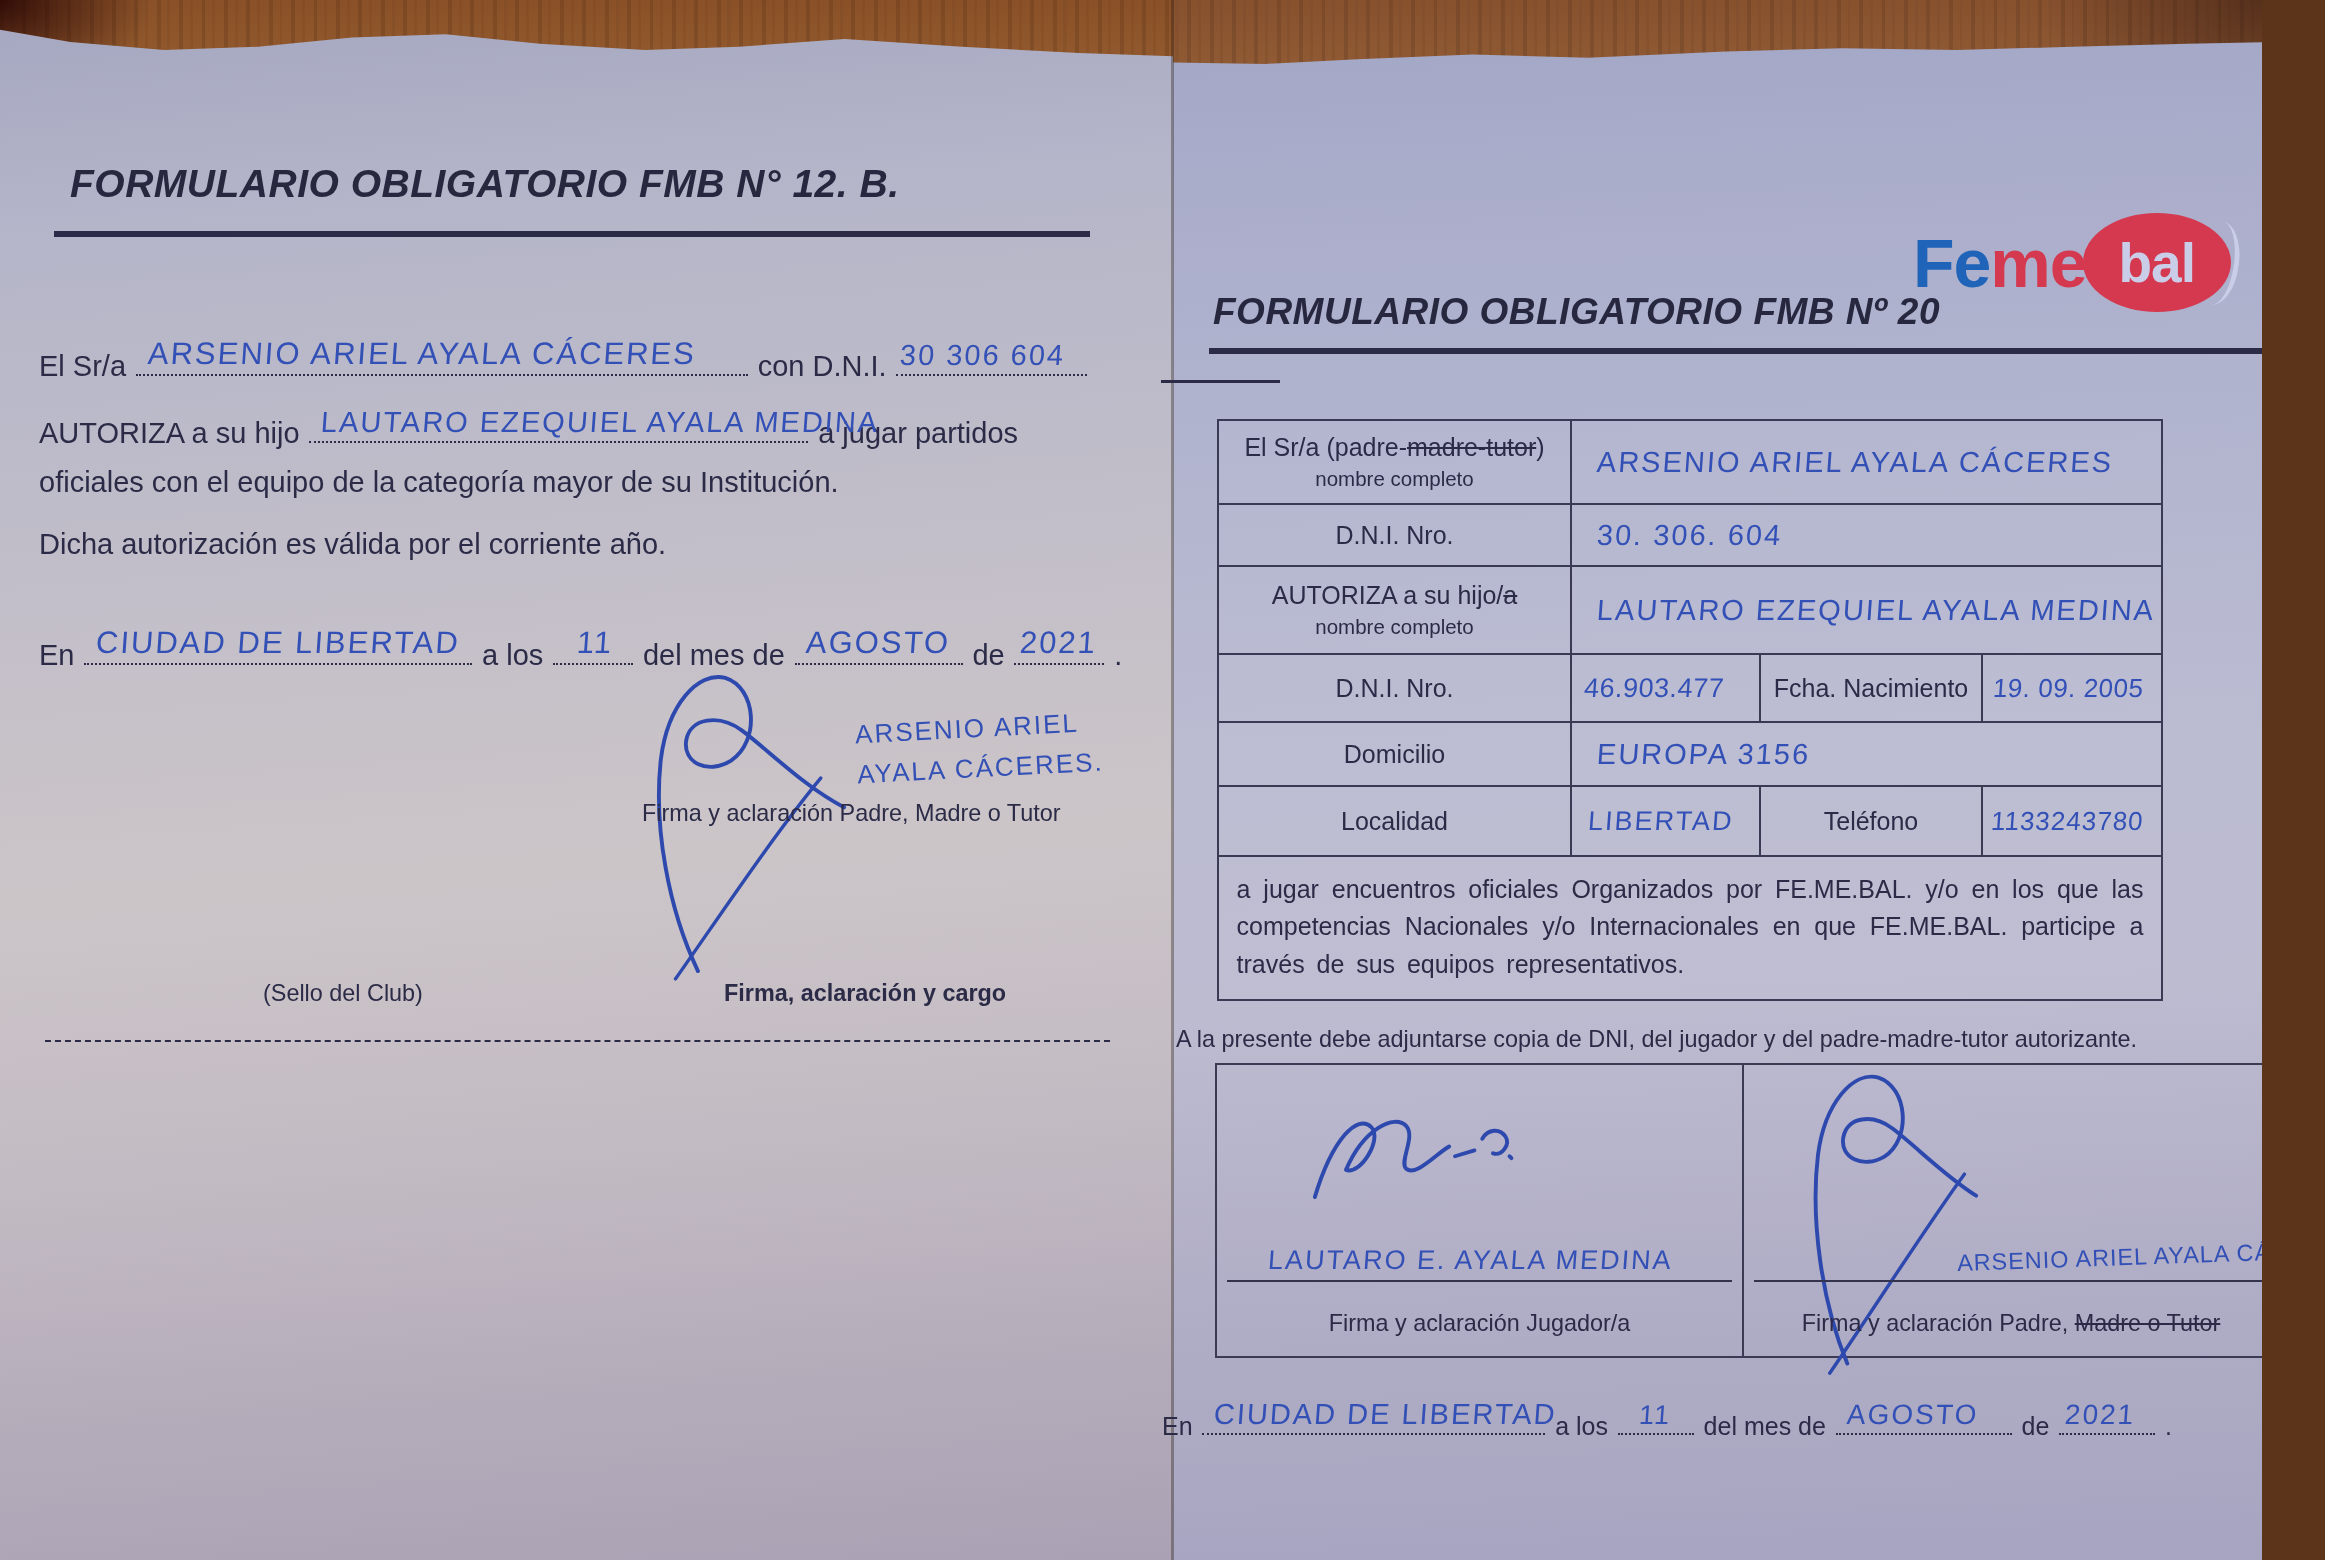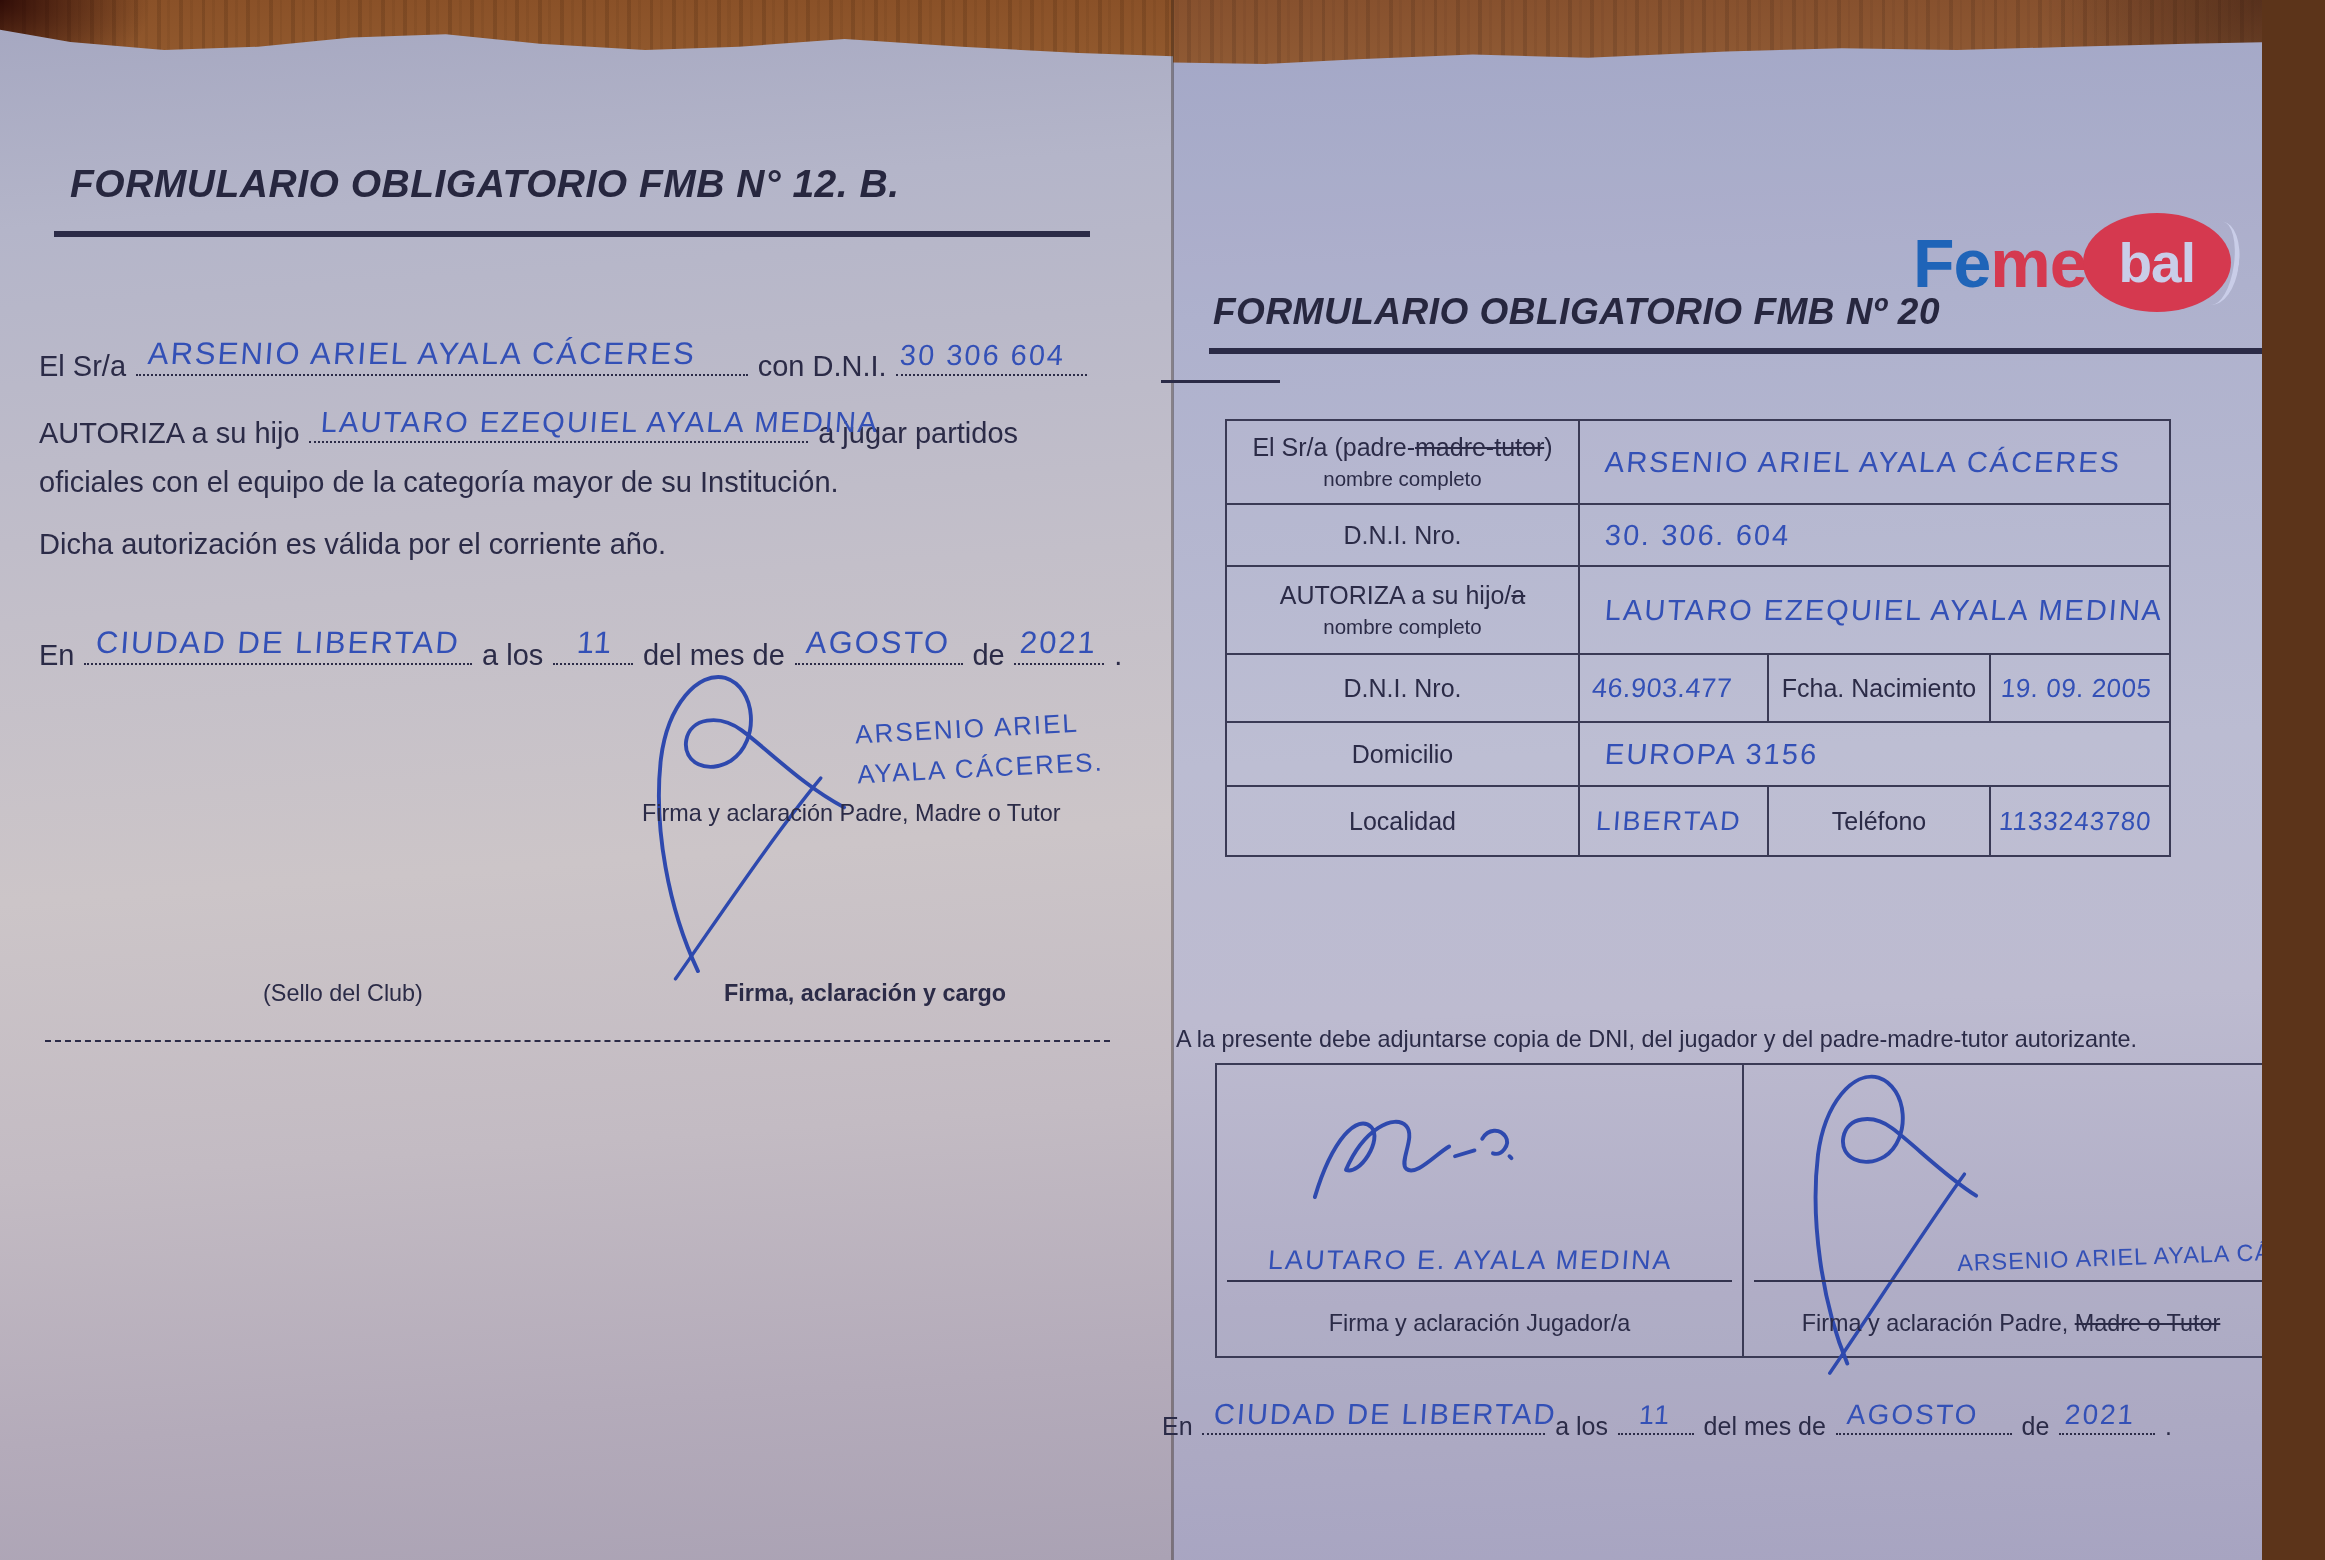--- a/index.html
+++ b/index.html
@@ -22,21 +22,21 @@
   .t-title{position:absolute;font-size:39px;font-weight:bold;font-style:italic;color:#27273f;letter-spacing:0.5px;white-space:nowrap;}
   .rule{position:absolute;background:#2b2b47;}
   .t-sub{position:absolute;font-size:27px;font-weight:bold;color:#2b2b47;text-decoration:underline;text-decoration-thickness:2.9px;text-underline-offset:5.9px;white-space:nowrap;}
   .bodytext{position:absolute;font-size:29px;color:#2b2b47;white-space:nowrap;}
   .fline{position:absolute;display:flex;align-items:baseline;gap:9.8px;font-size:29px;color:#2b2b47;white-space:nowrap;}
   .fill{display:inline-block;position:relative;height:37px;border-bottom:2.9px dotted #2b2b47;vertical-align:baseline;}
   .hw{font-family:"Liberation Sans",sans-serif;color:#3350b6;letter-spacing:2px;transform:skewX(-4deg);white-space:nowrap;}
   .fill>.hw{position:absolute;left:11.7px;bottom:2px;font-size:31px;}
   .strike{text-decoration:line-through;text-decoration-thickness:2.4px;}
   
-  #rtable{position:absolute;left:1217px;top:419px;width:942px;border:2.9px solid #3a3a55;background:rgba(255,255,255,.04);margin-left:8px;}
+  #rtable{position:absolute;left:1217px;top:419px;width:942px;border:2.9px solid #3a3a55;background:rgba(255,255,255,.04);}
   .trow{display:grid;border-top:2.9px solid #3a3a55;}
   .trow:first-child{border-top:none;}
   .cols2{grid-template-columns:351px 1fr;}
   .cols4{grid-template-columns:351px 189px 222px 1fr;}
   .tcell{border-left:2.9px solid #3a3a55;display:flex;align-items:center;}
   .tcell:first-child{border-left:none;}
   .lab{justify-content:center;flex-direction:column;text-align:center;font-size:25px;color:#2b2b47;padding:5.9px 7.8px;gap:5.9px;}
   .lab .sub{font-size:20.5px;}
   .val{padding-left:25px;}
   .val .hw{font-size:29px;}
@@ -199,20 +199,21 @@
       <div class="tcell val" style="padding-left:15.6px;">
           <span class="hw" style="font-size:27px;">LIBERTAD</span>
         </div>
       <div class="tcell lab">
           <div>Teléfono</div>
         </div>
       <div class="tcell val" style="padding-left:7.8px;">
           <span class="hw" style="font-size:26px;letter-spacing:1px;">1133243780</span>
         </div>
     </div>
+    <div class="parabox">a jugar encuentros oficiales Organizados por FE.ME.BAL. y/o en los que las competencias Nacionales y/o Internacionales en que FE.ME.BAL. participe a través de sus equipos representativos.</div>
   </div>
 
   <div class="smallcap" style="left:1176px;top:1026px;font-size:23.4px;">A la presente debe adjuntarse copia de DNI, del jugador y del padre-madre-tutor autorizante.</div>
 
   <div id="sigbox">
     <div class="sigcell">
       <svg class="sig" style="left:84px;top:27px;" width="234" height="146" viewBox="0 0 240 150">
         <path stroke-width="4" d="M14 108 C32 48 58 22 72 36 C84 49 60 86 46 80 C64 38 96 22 108 35 C118 46 100 72 108 79 C118 87 138 64 152 56"></path>
         <path stroke-width="4" d="M158 66 L178 60"></path>
         <path stroke-width="4" d="M186 48 C192 38 204 37 210 46 C215 54 206 66 197 63 M214 66 L216 68"></path>

